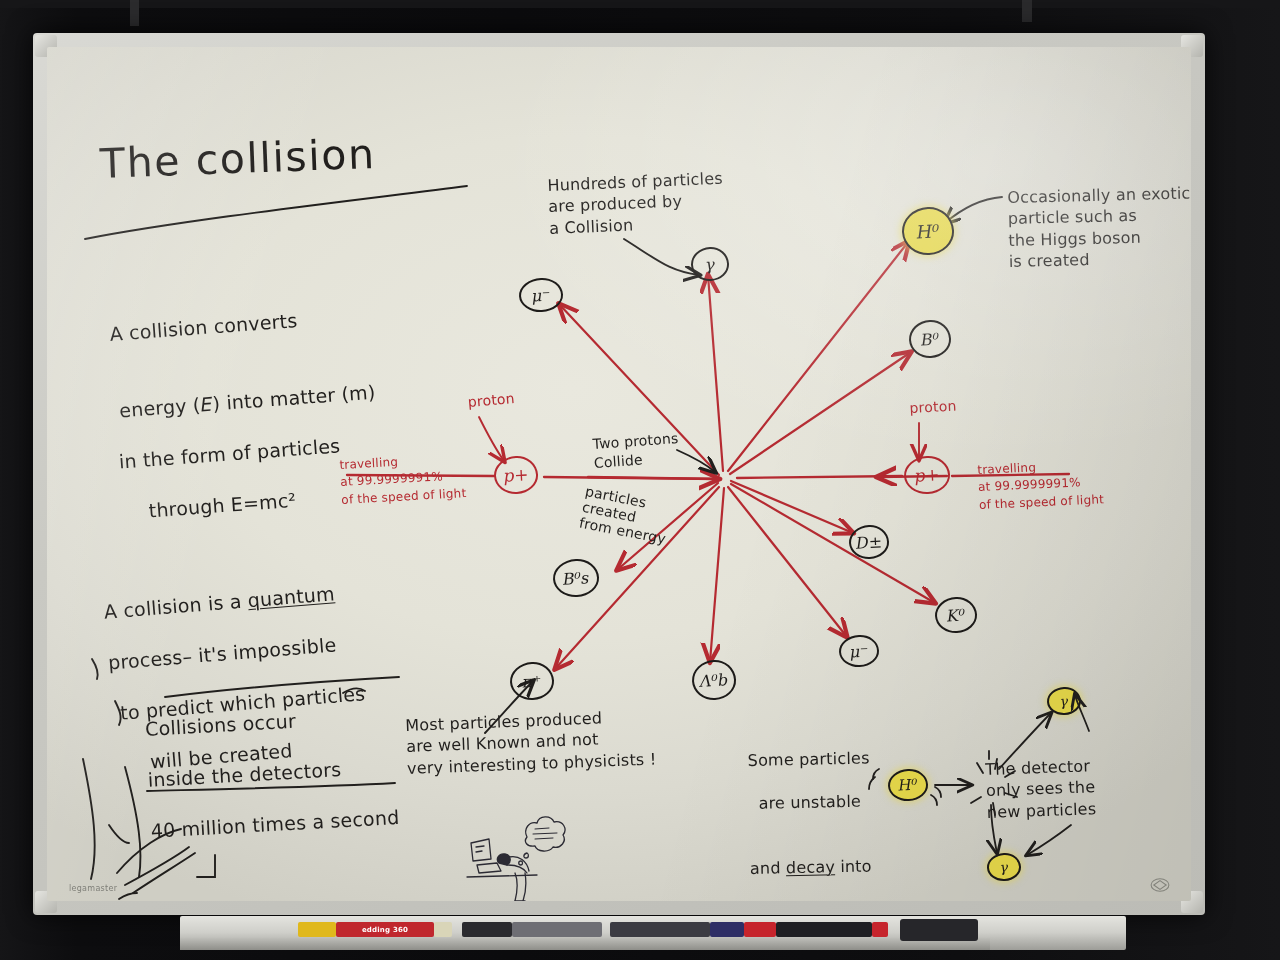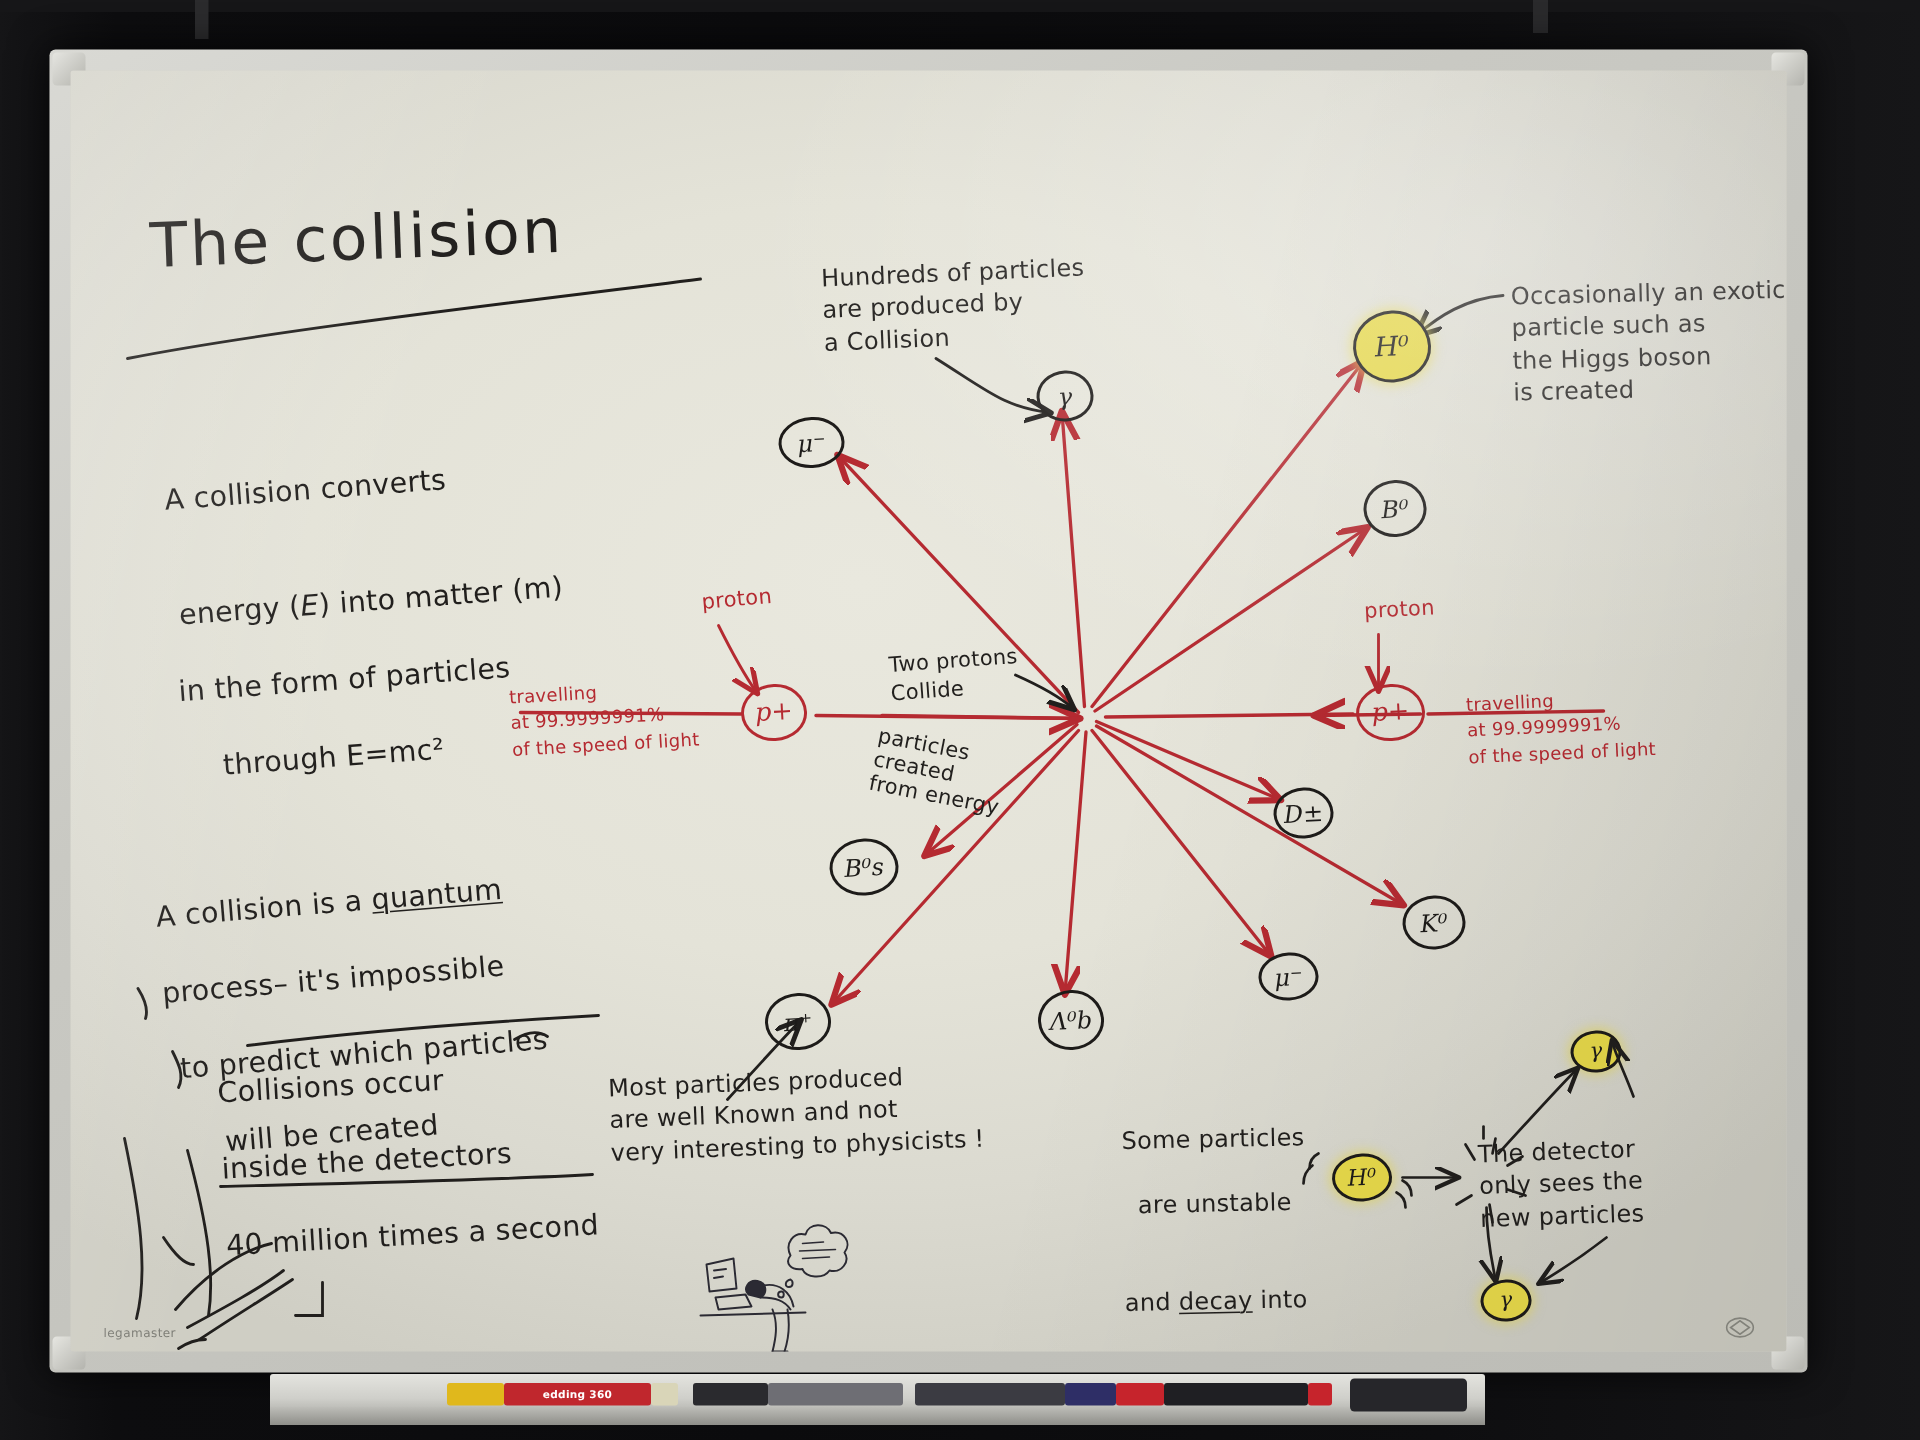--- a/index.html
+++ b/index.html
@@ -84,21 +84,21 @@
   .board-mark {
     position: absolute; right: 20px; bottom: 8px;
     width: 22px; height: 16px;
     color: #8b8b83;
   }
 
   
   .tray {
     position: absolute;
     left: 180px; top: 916px;
-    width: 810px; height: 34px;
+    width: 946px; height: 34px;
     background: linear-gradient(180deg, #e4e4df 0%, #cfcfca 48%, #9d9d98 100%);
     border-radius: 2px;
   }
   .tray-lip {
     position: absolute; left: 0; top: 22px; width: 810px; height: 12px;
     background: linear-gradient(180deg,#bdbdb8,#8e8e89);
   }
   .pen {
     position: absolute; top: 6px; height: 15px; border-radius: 2px;
   }

